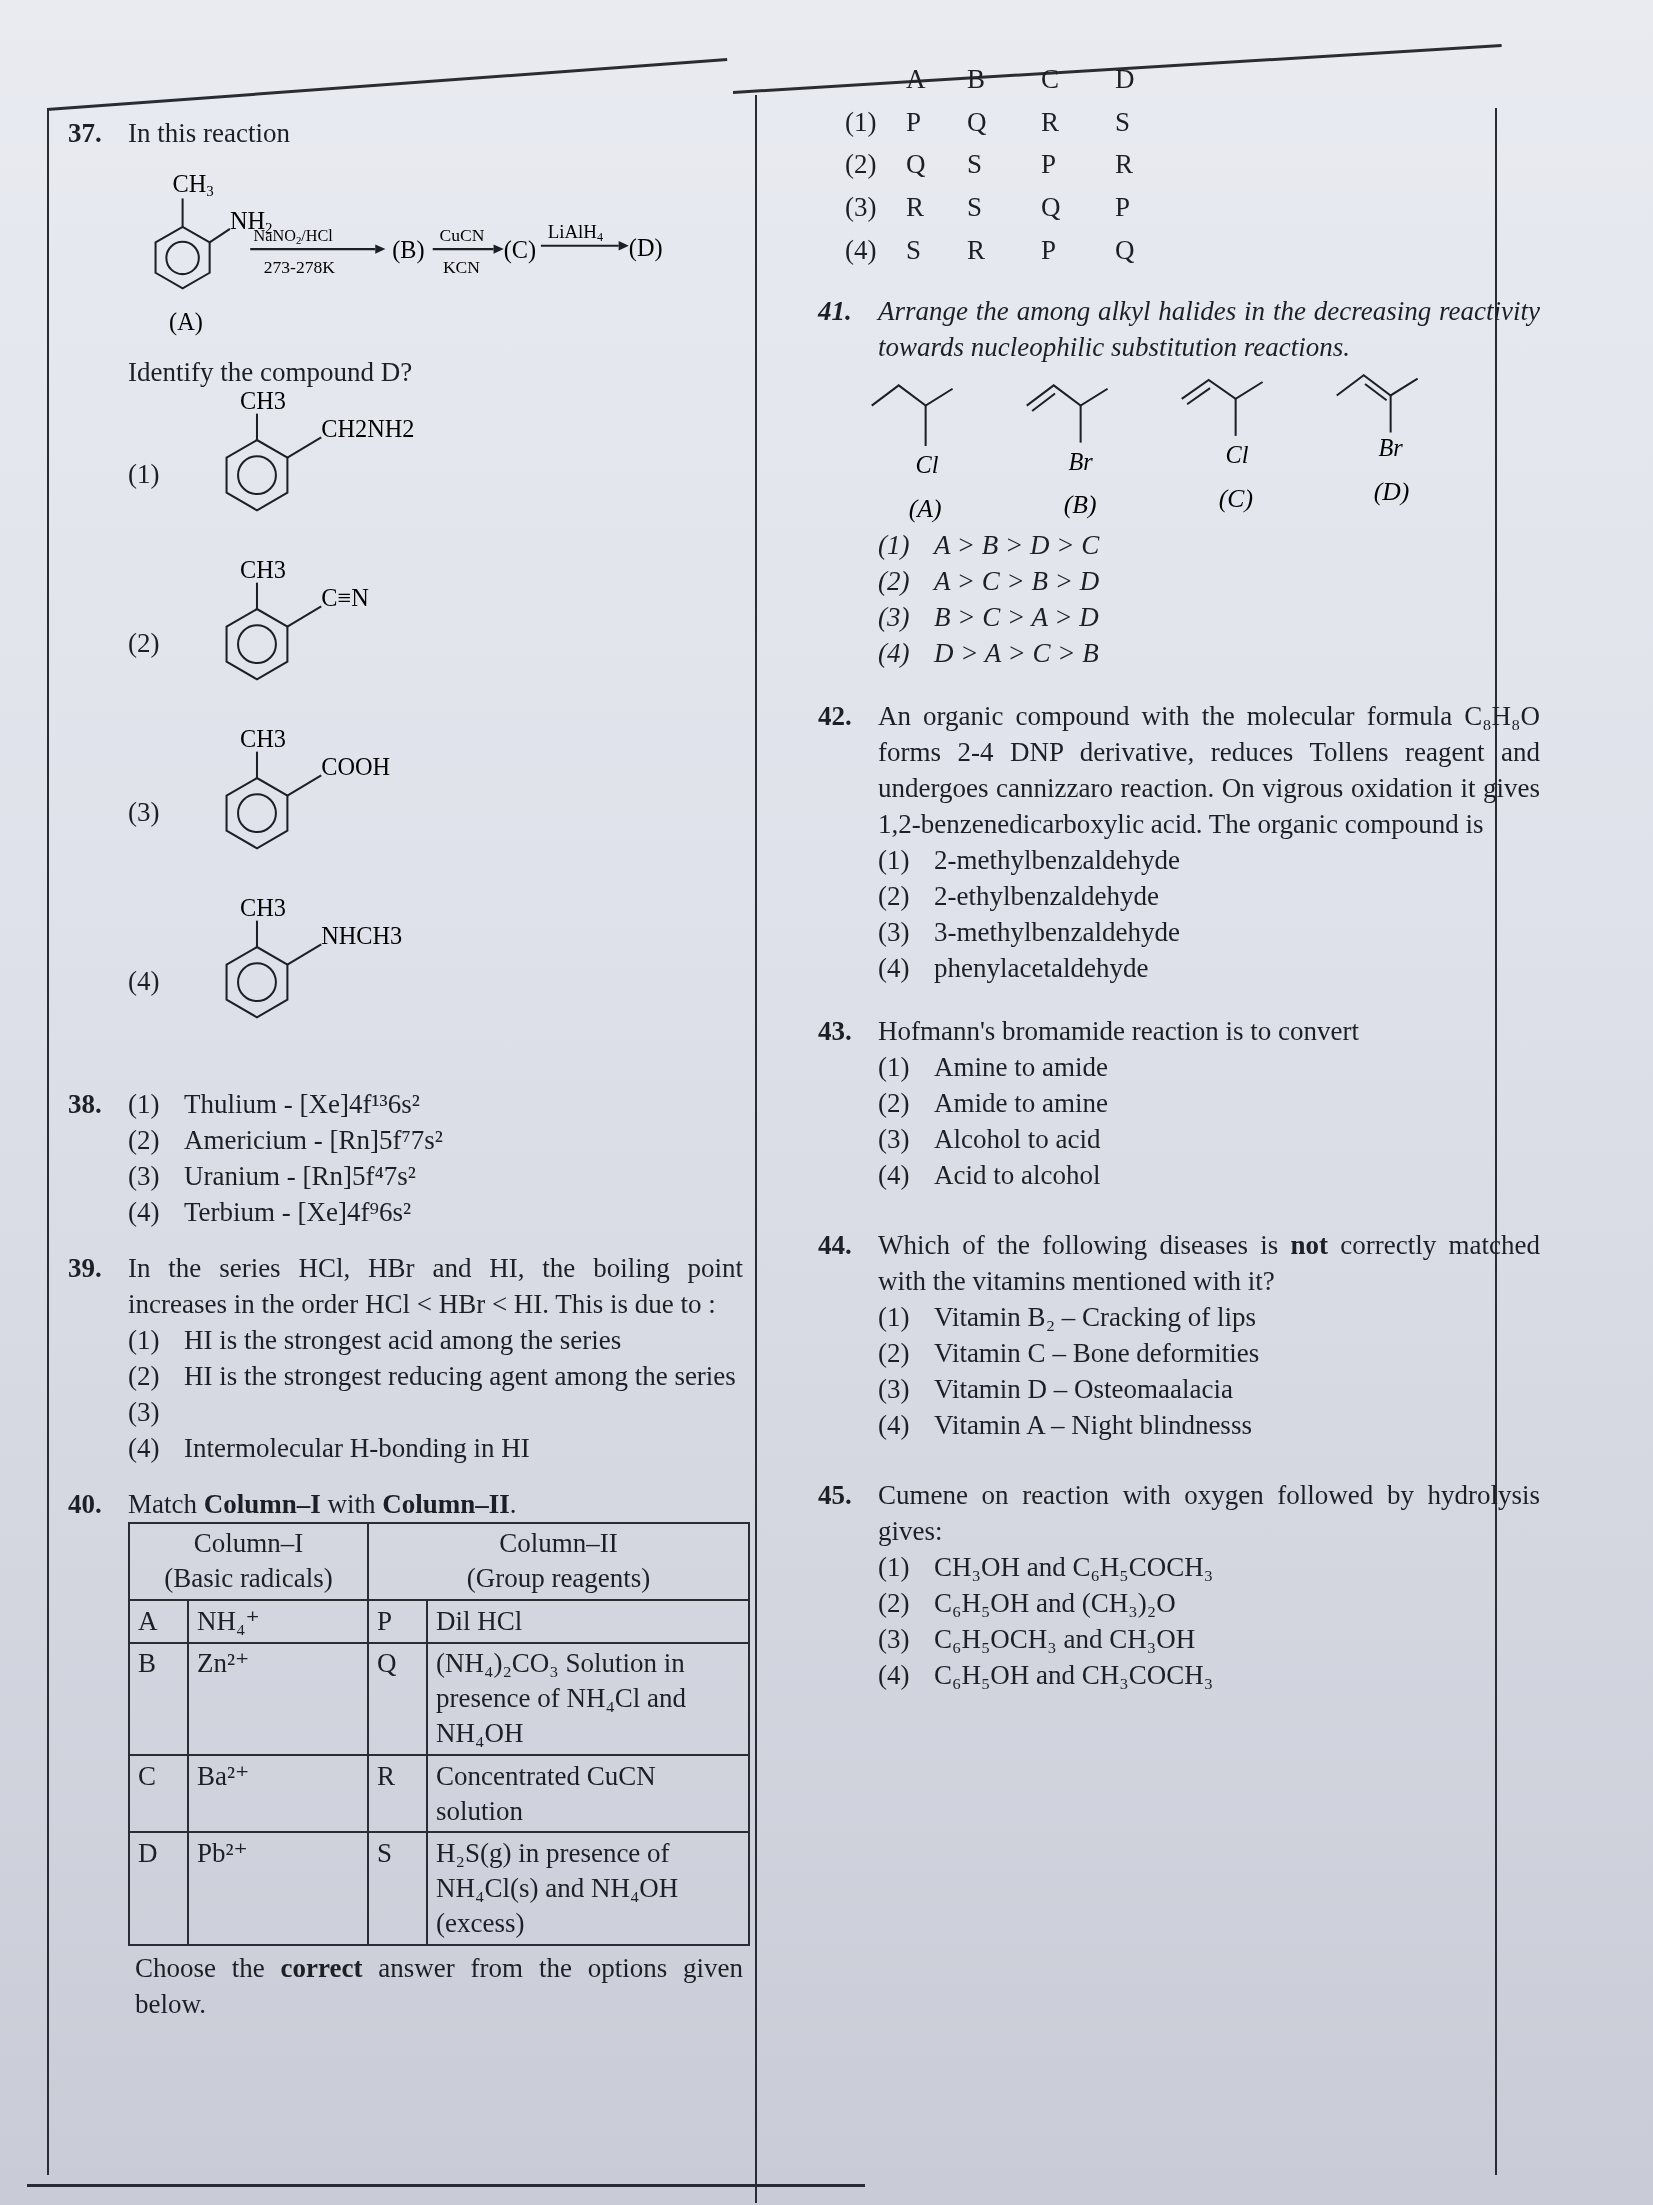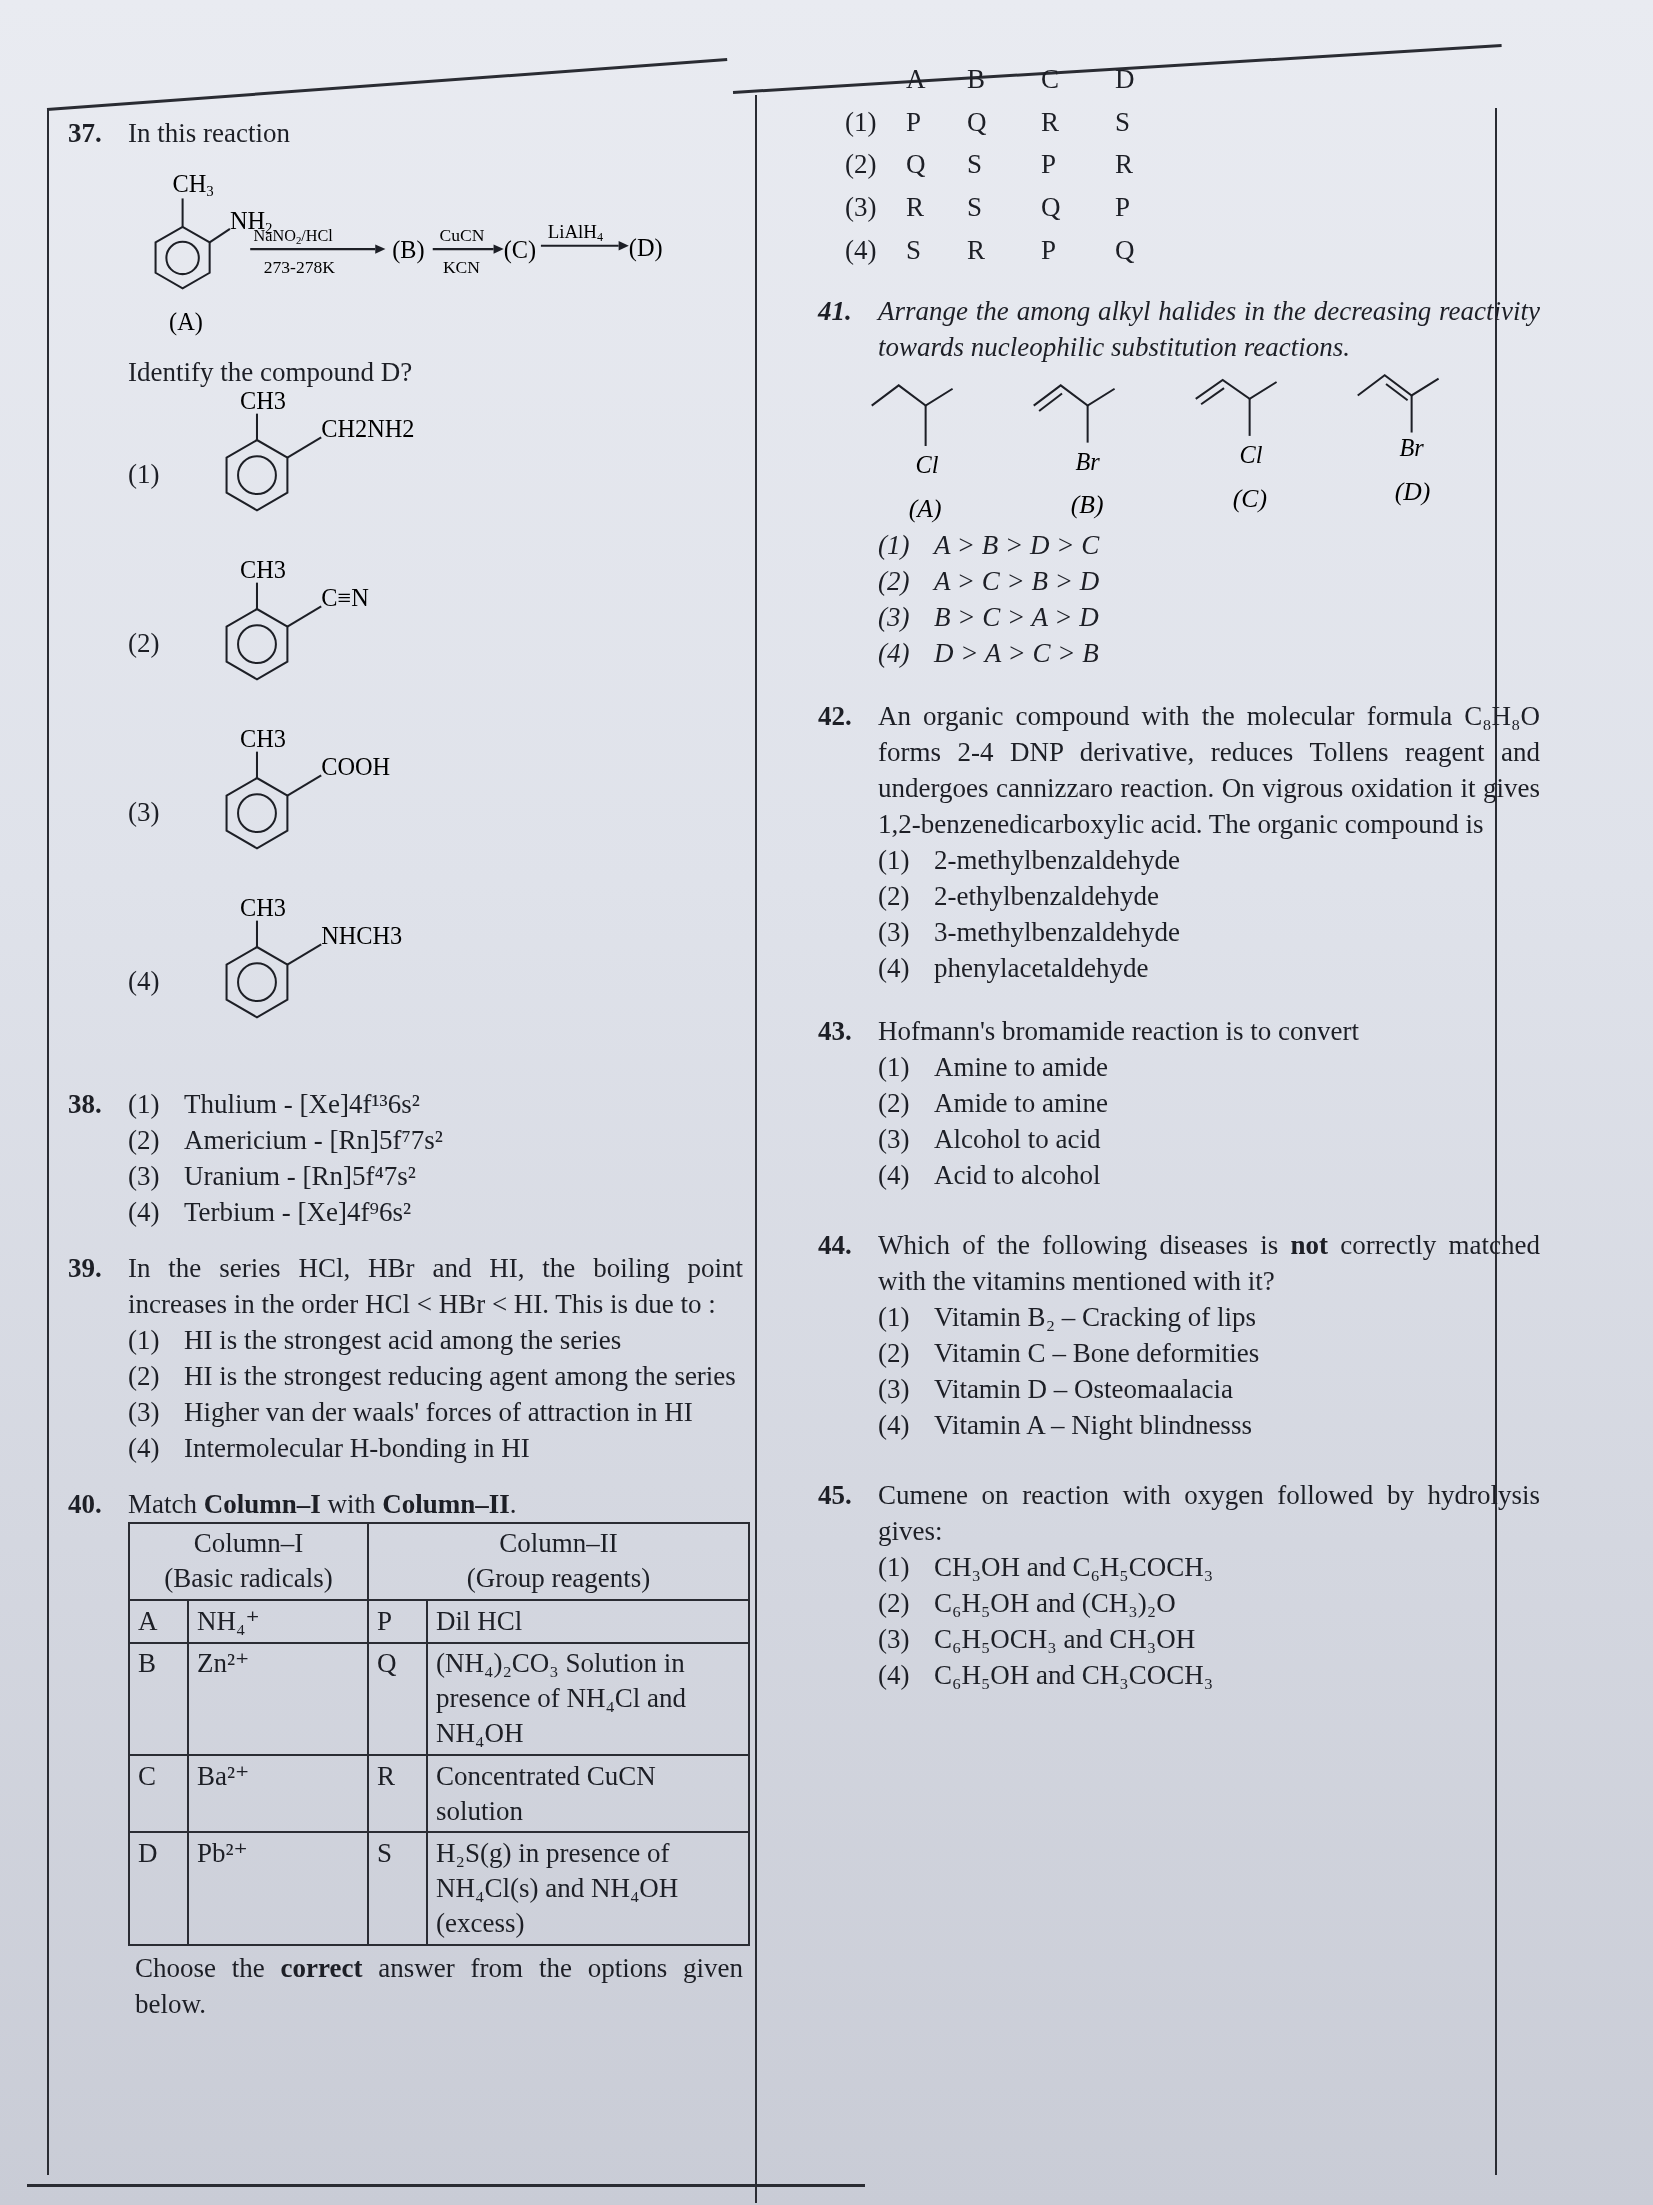--- a/index.html
+++ b/index.html
@@ -17,21 +17,21 @@
   .qt{margin-left:74px;text-align:justify;}
   .opt{margin-left:74px;display:flex;gap:15px;}
   .opt .on{min-width:41px;}
   .rxn{position:relative;height:203px;margin-left:61px;}
   .struct{display:flex;align-items:center;gap:27px;margin-left:74px;height:169px;}
   .struct svg text{font-family:"Liberation Serif",serif;}
   table.match{border-collapse:collapse;margin-left:74px;width:622px;font-size:27px;line-height:35px;}
   table.match td{border:2px solid #2a2c33;padding:2.7px 8px;vertical-align:top;}
   table.match th{border:2px solid #2a2c33;font-weight:normal;padding:2.7px;}
   .grid4{margin-left:41px;display:grid;grid-template-columns:61px 61px 74px 74px 74px;row-gap:6.8px;}
-  .halides{display:flex;gap:34px;margin-left:61px;}
+  .halides{display:flex;gap:27px;margin-left:61px;}
   .bold{font-weight:bold;}
 </style>
 </head>
 <body>
 
 <div class="paper">
   <div class="topline" style="left:47px;top:108px;width:682px;transform:rotate(-4.2deg);"></div>
   <div class="topline" style="left:733px;top:91px;width:770px;transform:rotate(-3.5deg);"></div>
   <div class="frame"></div>
   <div class="divider"></div>
@@ -143,21 +143,20 @@
       <div class="opt">
           <span class="on">(1)</span>
           <span>HI is the strongest acid among the series</span>
         </div>
       <div class="opt">
           <span class="on">(2)</span>
           <span>HI is the strongest reducing agent among the series</span>
         </div>
       <div class="opt">
           <span class="on">(3)</span>
-          <span>Higher van der waals' forces of attraction in HI</span>
         </div>
       <div class="opt">
           <span class="on">(4)</span>
           <span>Intermolecular H-bonding in HI</span>
         </div>
     </div>
 
     <div class="q">
       <span class="qn">40.</span>
       <div class="qt">

